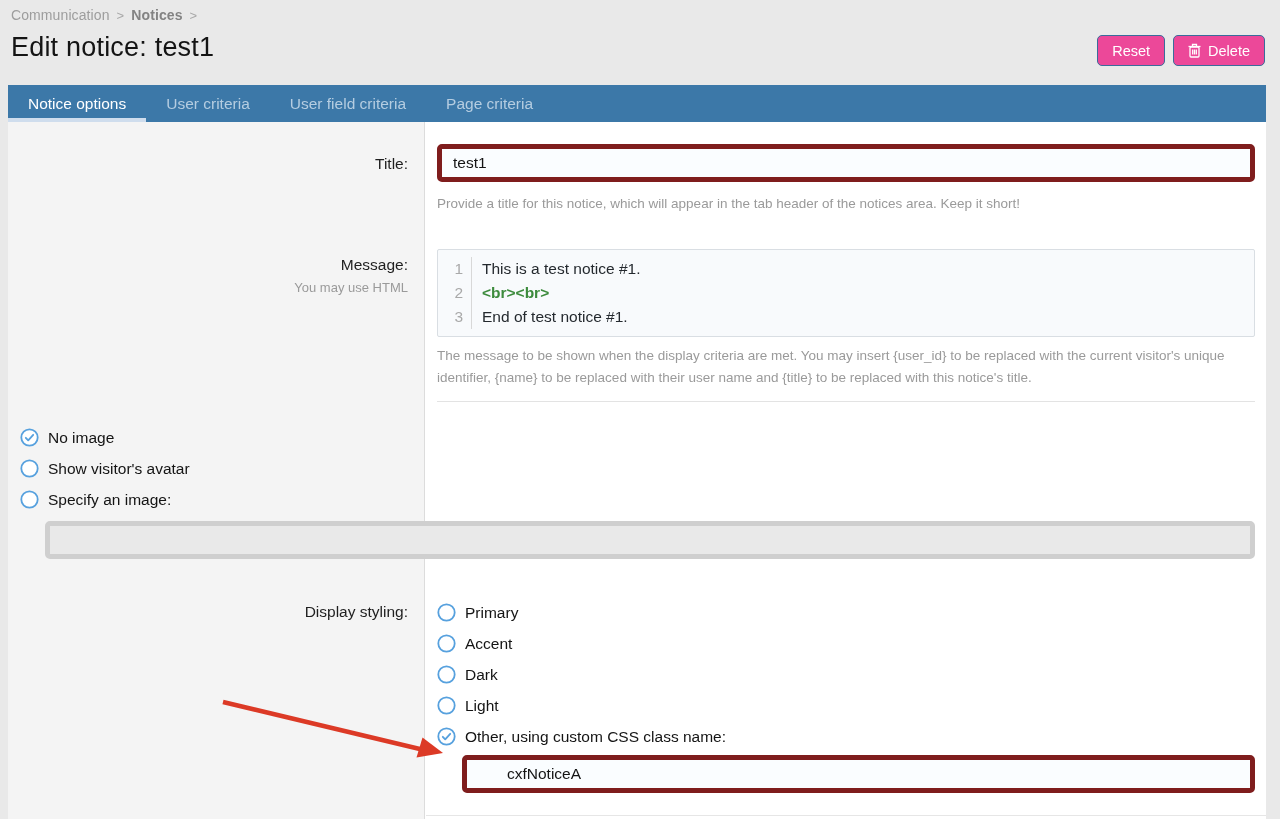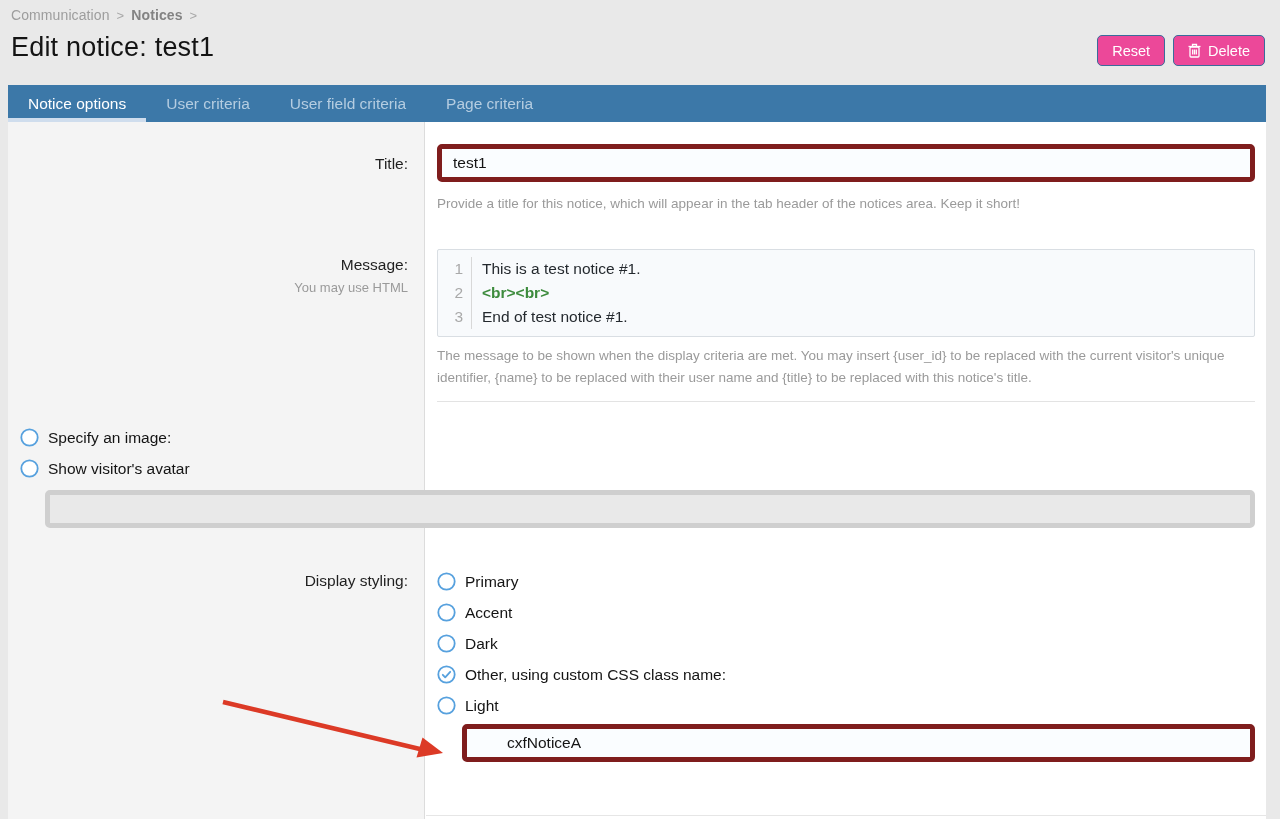--- a/index.html
+++ b/index.html
@@ -162,31 +162,40 @@
       <div class="row-divider"></div>
     </div>
   </div>
 
   <div class="form-row" style="margin-top:20px;">
     <div class="row-content">
       <div class="radio-option">
         <span class="radio-icon">
           <svg width="19" height="19" viewBox="0 0 19 19">
               <circle cx="9.5" cy="9.5" r="8.2" fill="#ffffff" stroke="#57a1de" stroke-width="1.8"></circle>
+              <path d="M5.8 9.8 l2.4 2.6 l5-5.6" fill="none" stroke="#57a1de" stroke-width="1.8" stroke-linecap="round" stroke-linejoin="round"></path>
+            </svg>
+        </span>
+        <span class="radio-text">No image</span>
+      </div>
+      <div class="radio-option">
+        <span class="radio-icon">
+          <svg width="19" height="19" viewBox="0 0 19 19">
+              <circle cx="9.5" cy="9.5" r="8.2" fill="#ffffff" stroke="#57a1de" stroke-width="1.8"></circle>
+            </svg>
+        </span>
+        <span class="radio-text">Show visitor's avatar</span>
+      </div>
+      <div class="radio-option">
+        <span class="radio-icon">
+          <svg width="19" height="19" viewBox="0 0 19 19">
+              <circle cx="9.5" cy="9.5" r="8.2" fill="#ffffff" stroke="#57a1de" stroke-width="1.8"></circle>
             </svg>
         </span>
         <span class="radio-text">Specify an image:</span>
-      </div>
-      <div class="radio-option">
-        <span class="radio-icon">
-          <svg width="19" height="19" viewBox="0 0 19 19">
-              <circle cx="9.5" cy="9.5" r="8.2" fill="#ffffff" stroke="#57a1de" stroke-width="1.8"></circle>
-            </svg>
-        </span>
-        <span class="radio-text">Show visitor's avatar</span>
       </div>
       <input class="text-input indent-input" style="margin-top: 6px;" type="text" disabled="" value="">
     </div>
   </div>
 
   <div class="form-row" style="margin-top:38px;">
     <div class="row-label" style="padding-top:5px;">Display styling:</div>
     <div class="row-content">
       <div class="radio-option">
         <span class="radio-icon">
@@ -209,32 +218,32 @@
           <svg width="19" height="19" viewBox="0 0 19 19">
               <circle cx="9.5" cy="9.5" r="8.2" fill="#ffffff" stroke="#57a1de" stroke-width="1.8"></circle>
             </svg>
         </span>
         <span class="radio-text">Dark</span>
       </div>
       <div class="radio-option">
         <span class="radio-icon">
           <svg width="19" height="19" viewBox="0 0 19 19">
               <circle cx="9.5" cy="9.5" r="8.2" fill="#ffffff" stroke="#57a1de" stroke-width="1.8"></circle>
+            </svg>
+        </span>
+        <span class="radio-text">Light</span>
+      </div>
+      <div class="radio-option">
+        <span class="radio-icon">
+          <svg width="19" height="19" viewBox="0 0 19 19">
+              <circle cx="9.5" cy="9.5" r="8.2" fill="#ffffff" stroke="#57a1de" stroke-width="1.8"></circle>
               <path d="M5.8 9.8 l2.4 2.6 l5-5.6" fill="none" stroke="#57a1de" stroke-width="1.8" stroke-linecap="round" stroke-linejoin="round"></path>
             </svg>
         </span>
         <span class="radio-text">Other, using custom CSS class name:</span>
-      </div>
-      <div class="radio-option">
-        <span class="radio-icon">
-          <svg width="19" height="19" viewBox="0 0 19 19">
-              <circle cx="9.5" cy="9.5" r="8.2" fill="#ffffff" stroke="#57a1de" stroke-width="1.8"></circle>
-            </svg>
-        </span>
-        <span class="radio-text">Light</span>
       </div>
       <input class="text-input indent-input" style="margin-top: 3px; padding-left: 40px;" type="text" value="cxfNoticeA">
     </div>
   </div>
 </div>
 
 <svg class="annotation-arrow" width="260" height="90" viewBox="0 0 260 90">
   <line x1="23" y1="14" x2="224" y2="62" stroke="#dc3a26" stroke-width="4.5"></line>
   <polygon points="243,65 216.5,69.5 222.5,49.5" fill="#dc3a26"></polygon>
 </svg>

